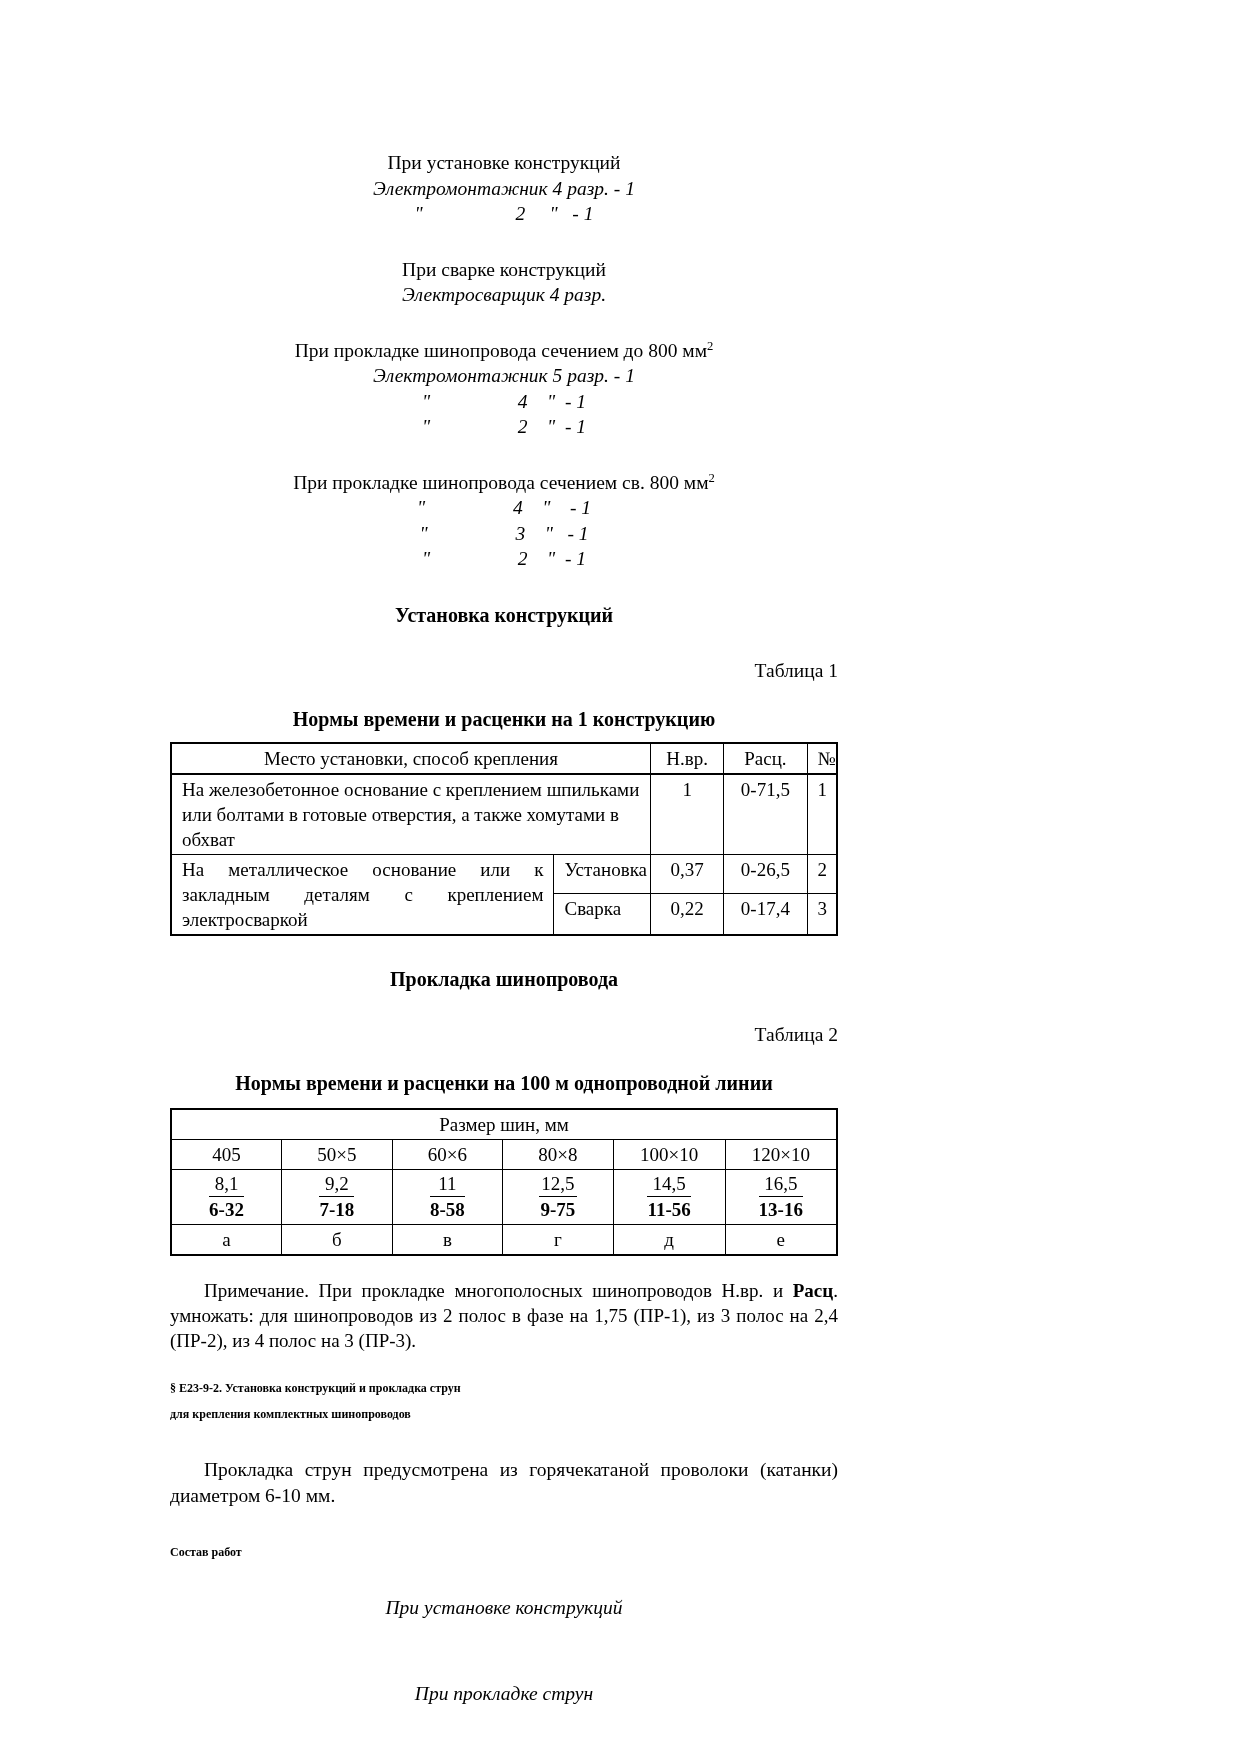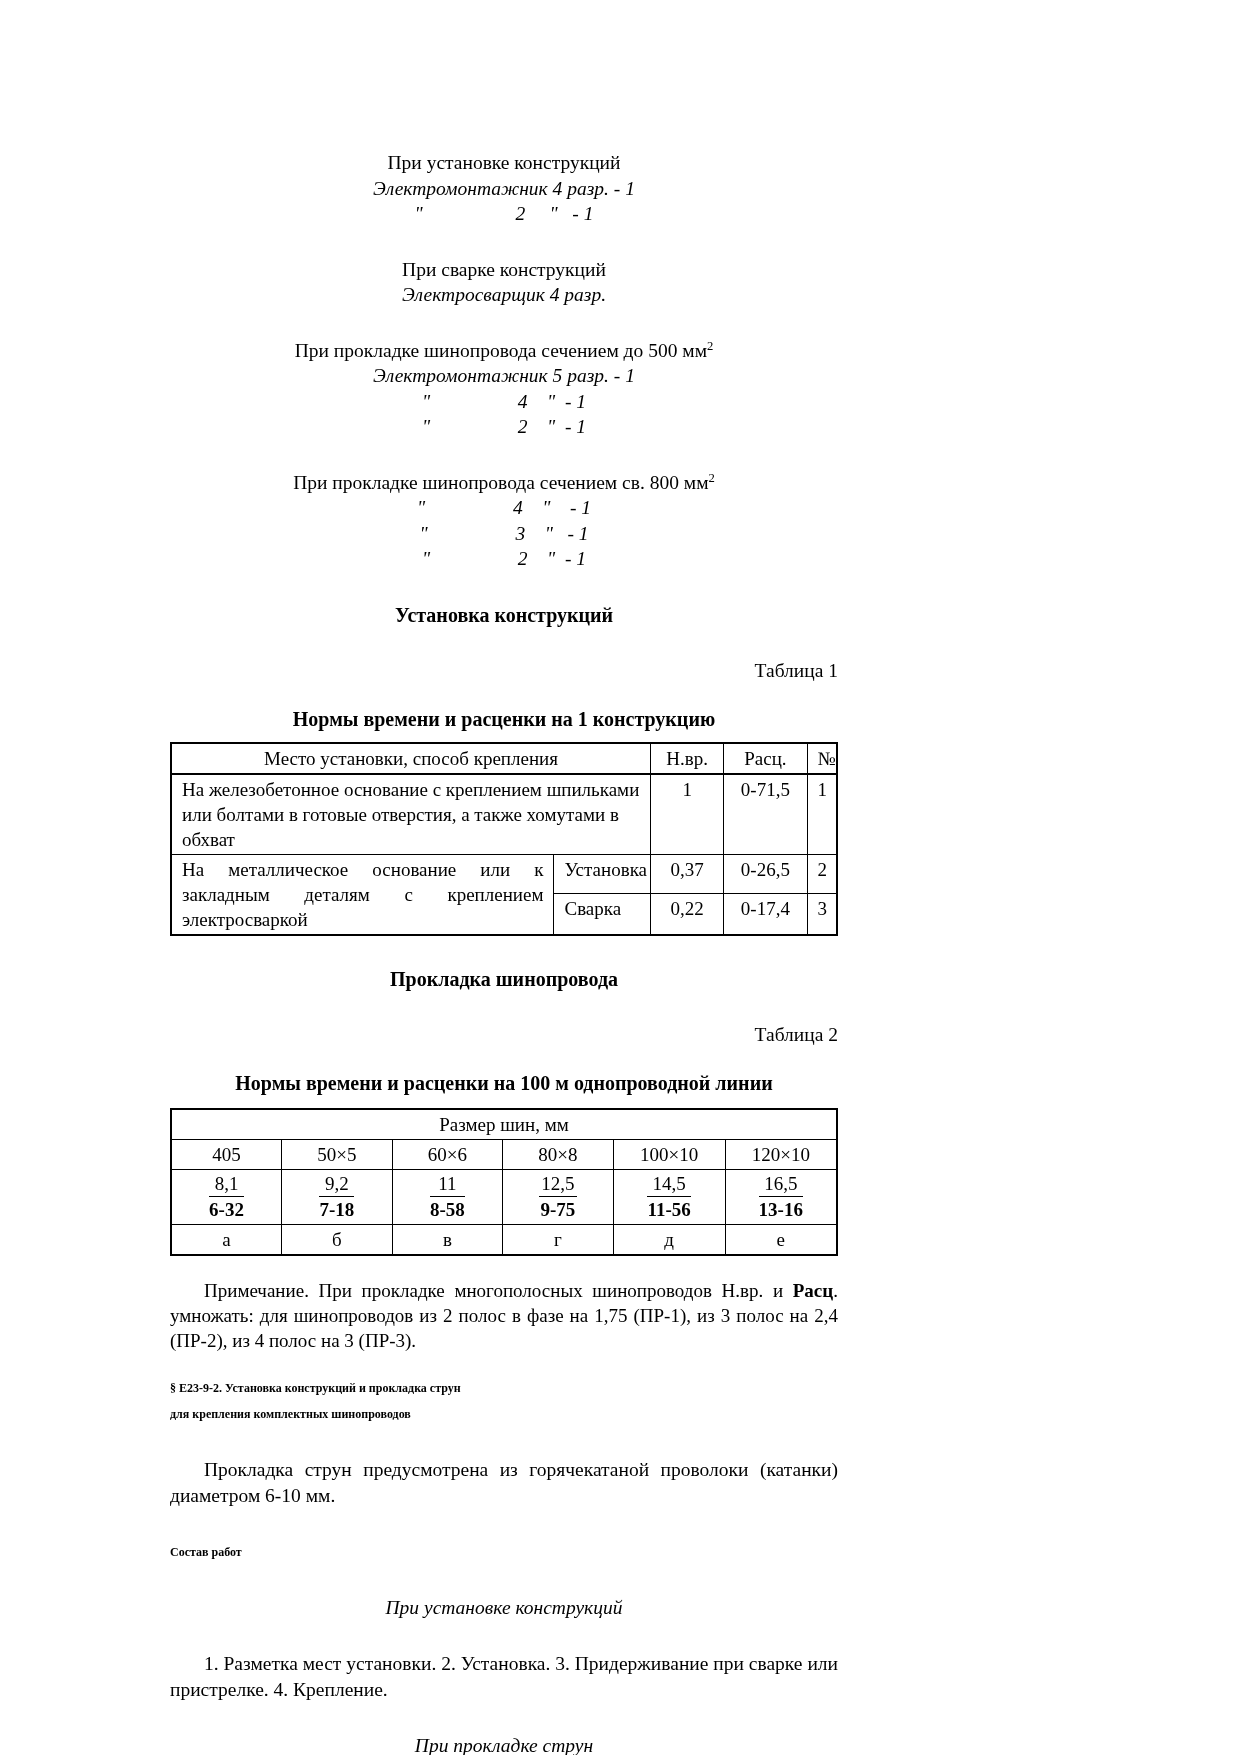--- a/index.html
+++ b/index.html
@@ -142,21 +142,21 @@
   <div class="gap-md"></div>
 
   <div class="crew-block">
     <div class="line hdr">При сварке конструкций</div>
     <div class="cont">Электросварщик 4 разр.</div>
   </div>
 
   <div class="gap-md"></div>
 
   <div class="crew-block">
-    <div class="line hdr"><span>При прокладке шинопровода сечением до 500 мм</span><sup>2</sup></div>
+    <div class="line hdr"><span>При прокладке шинопровода сечением до 800 мм</span><sup>2</sup></div>
     <div class="cont">Электромонтажник 5 разр. - 1</div>
     <div class="cont">"                  4    "  - 1</div>
     <div class="cont">"                  2    "  - 1</div>
   </div>
 
   <div class="gap-md"></div>
 
   <div class="crew-block">
     <div class="line hdr"><span>При прокладке шинопровода сечением св. 800 мм</span><sup>2</sup></div>
     <div class="cont">"                  4    "    - 1</div>
@@ -283,19 +283,18 @@
   <div class="gap-md"></div>
 
   <div class="head2">Состав работ</div>
 
   <div class="gap-md"></div>
 
   <div class="para-ctr ital">При установке конструкций</div>
 
   <div class="gap-md"></div>
 
-  <div class="para">1. Разметка мест установки. 2. Установка. 3. Придерживание при сварке или пристрелке. 4. Крепление.</div>
 
   <div class="gap-md"></div>
 
   <div class="para-ctr ital">При прокладке струн</div>
 
 </div>
 
 </body></html>

